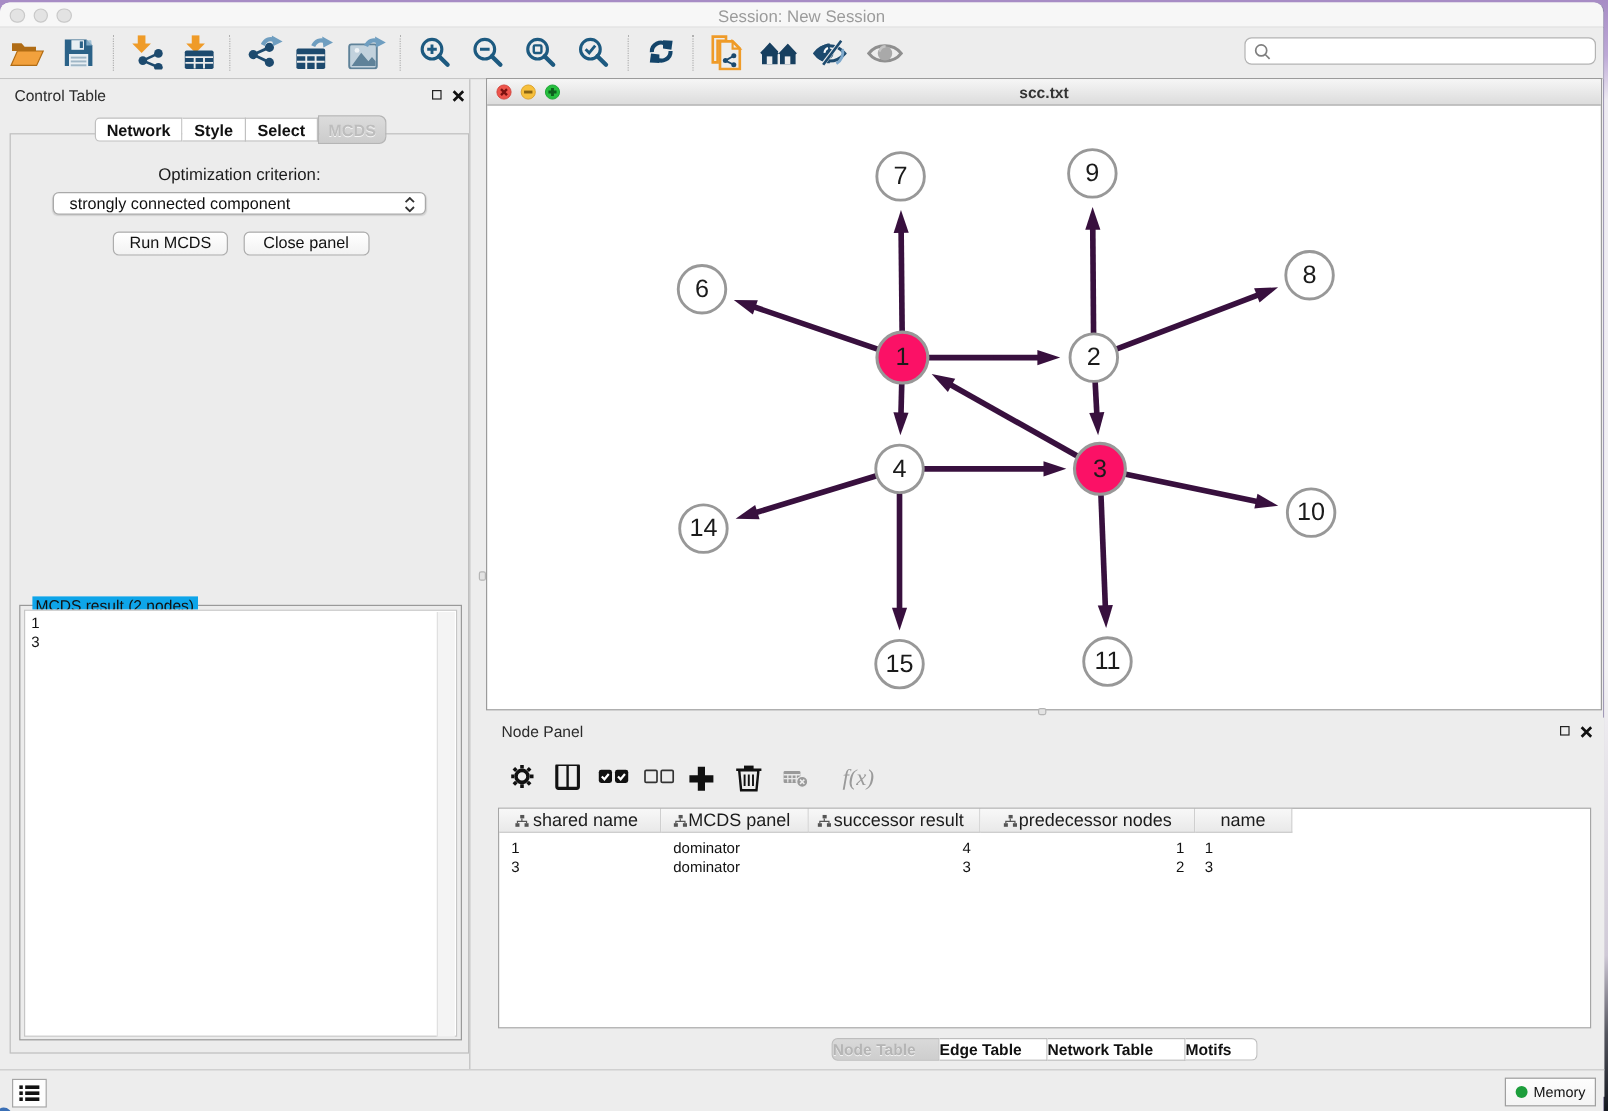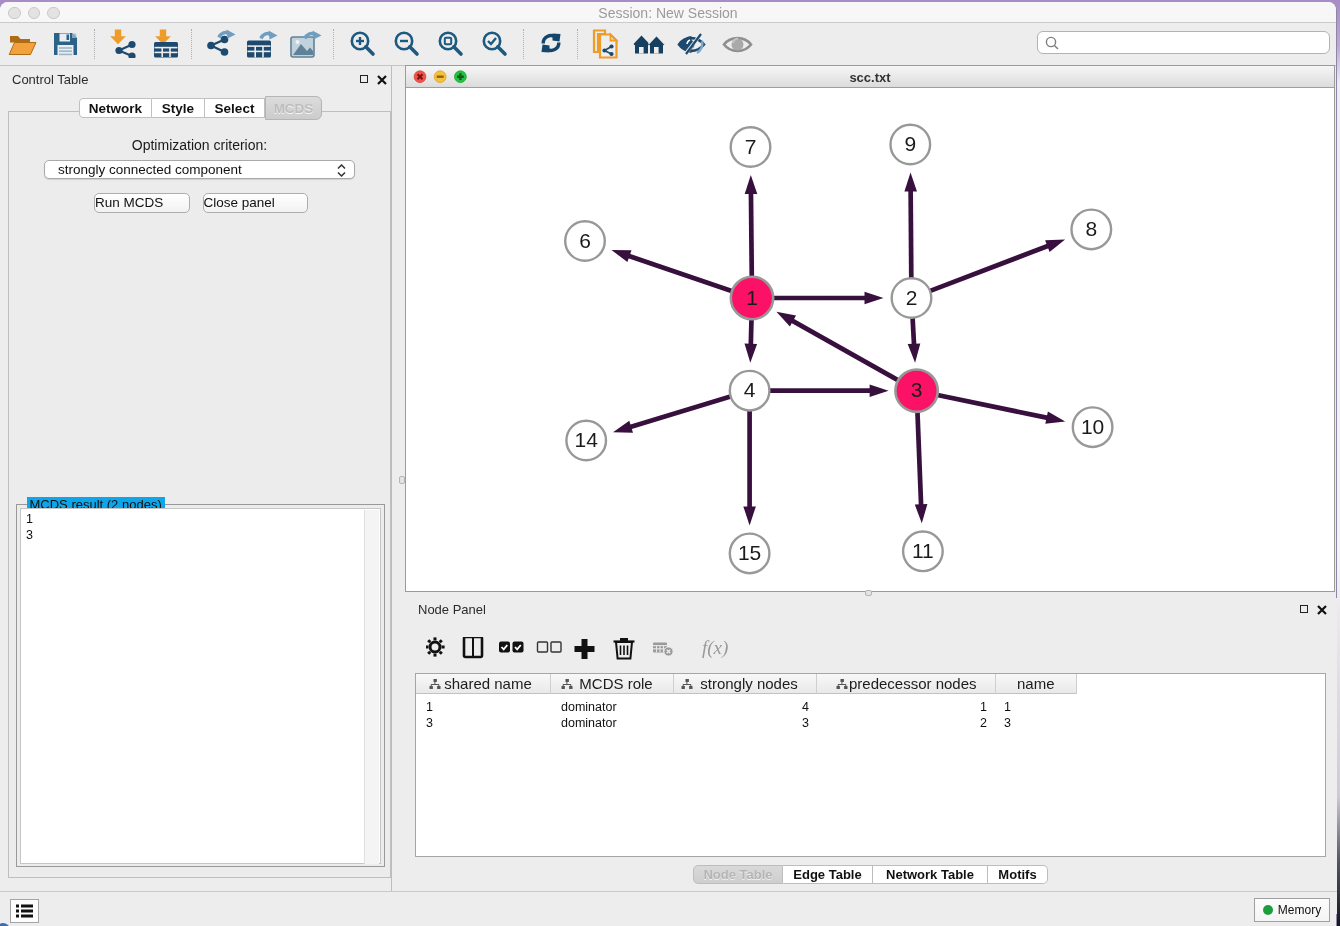--- a/index.html
+++ b/index.html
@@ -15,35 +15,35 @@
 
 #cpanel{left:0;top:64px;width:392px;height:825px;background:#ededed;border-right:1px solid #bdbdbd}
 .ptitle{font-size:13px;color:#2b2b2b}
 .sq{width:8px;height:8px;border:1.4px solid #222}
 #inset{left:8px;top:45px;width:383px;height:767px;border:1px solid #bfbfbf;background:#ececec}
 .tabstrip{height:20px;display:flex}
 .tab{background:#fff;border:1px solid #c0c0c0;border-left:none;font-size:13.5px;font-weight:600;color:#111;text-align:center;line-height:19px}
 .tabsel{background:linear-gradient(#dcdcdc,#cccccc);color:#bdbdbd;text-shadow:0 1px 0 #f5f5f5;border:1px solid #b5b5b5}
 #optlabel{left:8px;top:71px;width:383px;text-align:center;font-size:14px;color:#1a1a1a}
 #dropdown{left:44px;top:94px;width:311px;height:19px;background:#fff;border:1px solid #a9a9a9;border-radius:5px;box-shadow:0 1px 1px rgba(0,0,0,.12);font-size:13.5px;color:#111;line-height:18px;padding-left:13px}
-.btn{background:linear-gradient(#ffffff,#f2f2f2);border:1px solid #adadad;border-radius:5px;font-size:13.5px;color:#111;line-height:18px;height:20px}
+.btn{background:linear-gradient(#ffffff,#f2f2f2);border:1px solid #adadad;border-radius:5px;font-size:13.5px;color:#111;text-align:center;line-height:18px;height:20px}
 #fieldset{left:15.5px;top:437.5px;width:369px;height:363px;border:1px solid #999}
 #fslegend{left:10px;top:-8px;background:#0ea5e9;padding:0 3px;font-size:13px;color:#111}
 #fstext{left:3.5px;top:3.5px;width:361px;height:356px;background:#fff;border:1px solid #c6c6c6;font-size:12.5px;color:#111;line-height:16px;padding:2px 0 0 5px}
 #fsscroll{right:1px;top:1px;width:15px;height:354px;background:#f4f4f4;border-left:1px solid #e0e0e0}
 
 #nwin{left:405px;top:62.5px;width:930px;height:527px;border:1px solid #9b9b9b;background:#fff}
 #ntitle{left:0;top:0;width:928px;height:22px;background:linear-gradient(#f6f6f6,#dcdcdc);border-bottom:1.5px solid #9e9e9e}
 #nname{width:100%;text-align:center;top:4px;font-size:13px;font-weight:600;color:#333}
 
 #tpanel{left:405px;top:596px;width:932px;height:293px;background:#ededed}
 #tablebox{left:10px;top:74.5px;width:911px;height:184px;background:#fff;border:1px solid #a6a6a6}
 .th{top:0;height:20px;background:linear-gradient(#f8f8f8,#e9e9e9);border-right:1px solid #cfcfcf;border-bottom:1px solid #c2c2c2;font-size:15px;color:#1c1c1c;text-align:center;line-height:20px}
 .td{font-size:12.5px;color:#111;height:16px;line-height:16px}
-.btab{border:1px solid #bdbdbd;border-left:none;background:#fff;font-size:13px;font-weight:600;color:#111;text-align:center;line-height:18px;height:19px}
+.btab{border:1px solid #bdbdbd;border-left:none;background:#fff;font-size:13px;font-weight:600;color:#111;line-height:18px;height:19px}
 .btabsel{background:linear-gradient(#d9d9d9,#cecece);color:#b5b5b5;text-shadow:0 1px 0 #f2f2f2}
 
 #sbar{left:0;top:889px;width:1337px;height:23px;background:#ededed;border-top:1px solid #c9c9c9}
 #listbtn{left:10px;top:7px;width:29px;height:24px;background:#fdfdfd;border:1px solid #a5a5a5}
 #membtn{left:1254px;top:6px;width:76px;height:24px;background:linear-gradient(#fdfdfd,#f4f4f4);border:1px solid #9f9f9f;font-size:12px;color:#111;line-height:22px;text-align:center}
 </style></head><body>
 <div class="abs" id="rightsliver"></div>
 <div class="abs" id="win">
 <div class="abs" id="titlebar">
   <div class="abs tl" style="left:8px"></div>
@@ -368,29 +368,29 @@
               <path d="M5.9,3 v2 M2.2,7 v-1.5 h7.6 V7 M2.2,5.5 h7.6" stroke="#555" stroke-width="1" fill="none"></path>
             </g>
           </svg><span style="margin-left:10px">shared name</span></div>
     <div class="abs th" style="left:135px;width:123px"><svg class="abs" style="left:10px;top:5px" width="12" height="11" viewBox="0 0 12 11">
             <g fill="#555">
               <rect x="4.5" y="0" width="3.4" height="3"></rect>
               <rect x="0.5" y="7" width="3.4" height="3"></rect>
               <rect x="8.1" y="7" width="3.4" height="3"></rect>
               <path d="M5.9,3 v2 M2.2,7 v-1.5 h7.6 V7 M2.2,5.5 h7.6" stroke="#555" stroke-width="1" fill="none"></path>
             </g>
-          </svg><span style="margin-left:8px">MCDS role</span></div>
+          </svg><span style="margin-left:8px">MCDS panel</span></div>
     <div class="abs th" style="left:258px;width:143px"><svg class="abs" style="left:7px;top:5px" width="12" height="11" viewBox="0 0 12 11">
             <g fill="#555">
               <rect x="4.5" y="0" width="3.4" height="3"></rect>
               <rect x="0.5" y="7" width="3.4" height="3"></rect>
               <rect x="8.1" y="7" width="3.4" height="3"></rect>
               <path d="M5.9,3 v2 M2.2,7 v-1.5 h7.6 V7 M2.2,5.5 h7.6" stroke="#555" stroke-width="1" fill="none"></path>
             </g>
-          </svg><span style="margin-left:8px">strongly nodes</span></div>
+          </svg><span style="margin-left:8px">successor result</span></div>
     <div class="abs th" style="left:401px;width:178.5px"><svg class="abs" style="left:19px;top:5px" width="12" height="11" viewBox="0 0 12 11">
             <g fill="#555">
               <rect x="4.5" y="0" width="3.4" height="3"></rect>
               <rect x="0.5" y="7" width="3.4" height="3"></rect>
               <rect x="8.1" y="7" width="3.4" height="3"></rect>
               <path d="M5.9,3 v2 M2.2,7 v-1.5 h7.6 V7 M2.2,5.5 h7.6" stroke="#555" stroke-width="1" fill="none"></path>
             </g>
           </svg><span style="margin-left:14px">predecessor nodes</span></div>
     <div class="abs th" style="left:579.5px;width:81.5px">name</div>
     <div class="abs td" style="left:10px;top:25px">1</div>

